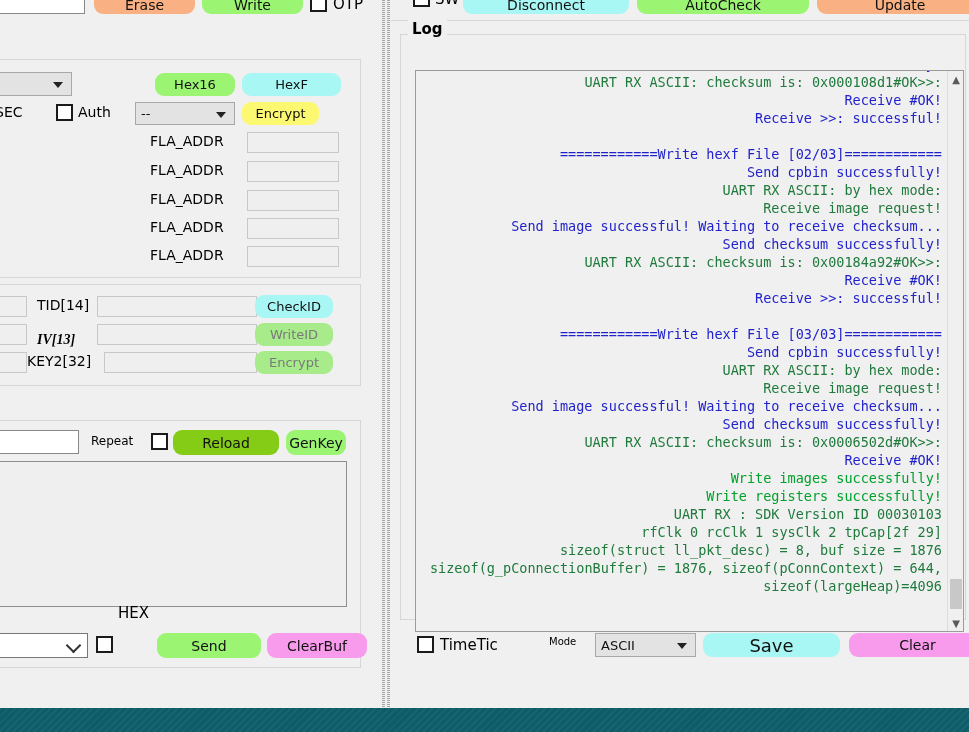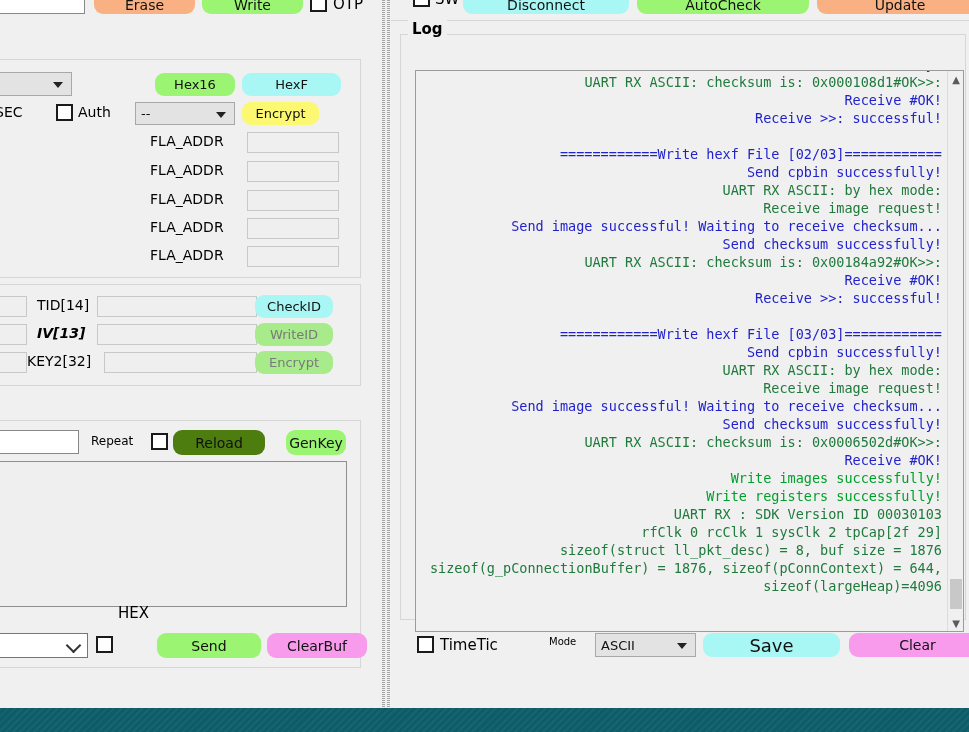--- a/index.html
+++ b/index.html
@@ -207,21 +207,21 @@
       <div class="tfield" style="position:absolute;left:0;top:0;width:57px;height:21px;"></div>
       <span class="lbl" style="position:absolute;left:67px;top:1px;">TID[14]</span>
       <div class="tfield" style="position:absolute;left:127px;top:0;width:160px;height:21px;"></div>
       <div class="btn" style="position:absolute;left:285px;top:-1px;width:78px;height:23px;background:#a9f7f4;">
         <span>CheckID</span>
       </div>
     </div>
 
     <div style="position:absolute;left:-30px;top:324px;">
       <div class="tfield" style="position:absolute;left:0;top:0;width:57px;height:21px;"></div>
-      <span class="lbl" style="position:absolute;left:67px;top:1px;font-weight:bold;font-style:italic;">IV[13]</span>
+      <span class="lbl" style="position:absolute;left:67px;top:8px;font-weight:bold;font-style:italic;font-family:Liberation Serif, serif;">IV[13]</span>
       <div class="tfield" style="position:absolute;left:127px;top:0;width:160px;height:21px;"></div>
       <div class="btn disabled" style="position:absolute;left:285px;top:-1px;width:78px;height:23px;background:#a7eb8a;">
         <span>WriteID</span>
       </div>
     </div>
 
     <div style="position:absolute;left:-30px;top:352px;">
       <div class="tfield" style="position:absolute;left:0;top:0;width:57px;height:21px;"></div>
       <span class="lbl" style="position:absolute;left:57px;top:1px;">KEY2[32]</span>
       <div class="tfield" style="position:absolute;left:134px;top:0;width:153px;height:21px;"></div>
@@ -232,21 +232,21 @@
 
     <div class="grpbox" style="left:-42px;top:420px;width:403px;height:248px;"></div>
 
     <div class="tfield white" style="position:absolute;left:-42px;top:430px;width:121px;height:24px;line-height:22px;">
       
     </div>
 
     <span class="lbl" style="position:absolute;left:91px;top:434px;font-size:12px;">Repeat</span>
     <div class="cbx" style="position:absolute;left:151px;top:433px;"></div>
 
-    <div class="btn" style="position:absolute;left:173px;top:430px;width:92px;height:25px;background:#4d7c0f;font-size:14px;">
+    <div class="btn" style="position:absolute;left:173px;top:430px;width:106px;height:25px;background:#84cc16;font-size:14px;">
       <span>Reload</span>
     </div>
     <div class="btn" style="position:absolute;left:286px;top:430px;width:60px;height:25px;background:#9bf573;font-size:14px;">
       <span>GenKey</span>
     </div>
 
     <div style="position:absolute;left:-42px;top:461px;width:389px;height:146px;background:#efefef;border:1px solid #8e8e8e;box-sizing:border-box;">
       <span style="display:block;padding:3px;font-family:'DejaVu Sans Mono','Liberation Mono',monospace;font-size:12px;"></span>
     </div>
 

